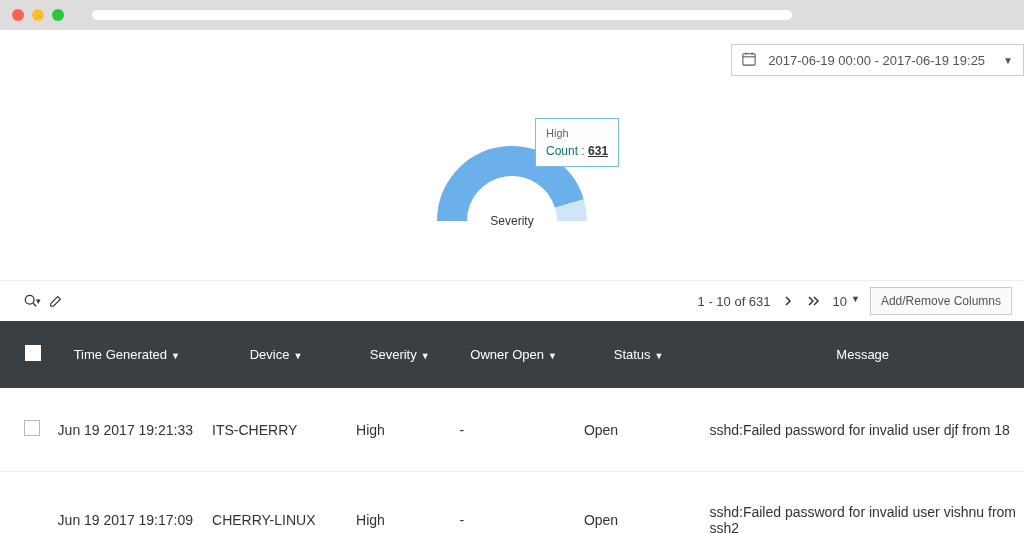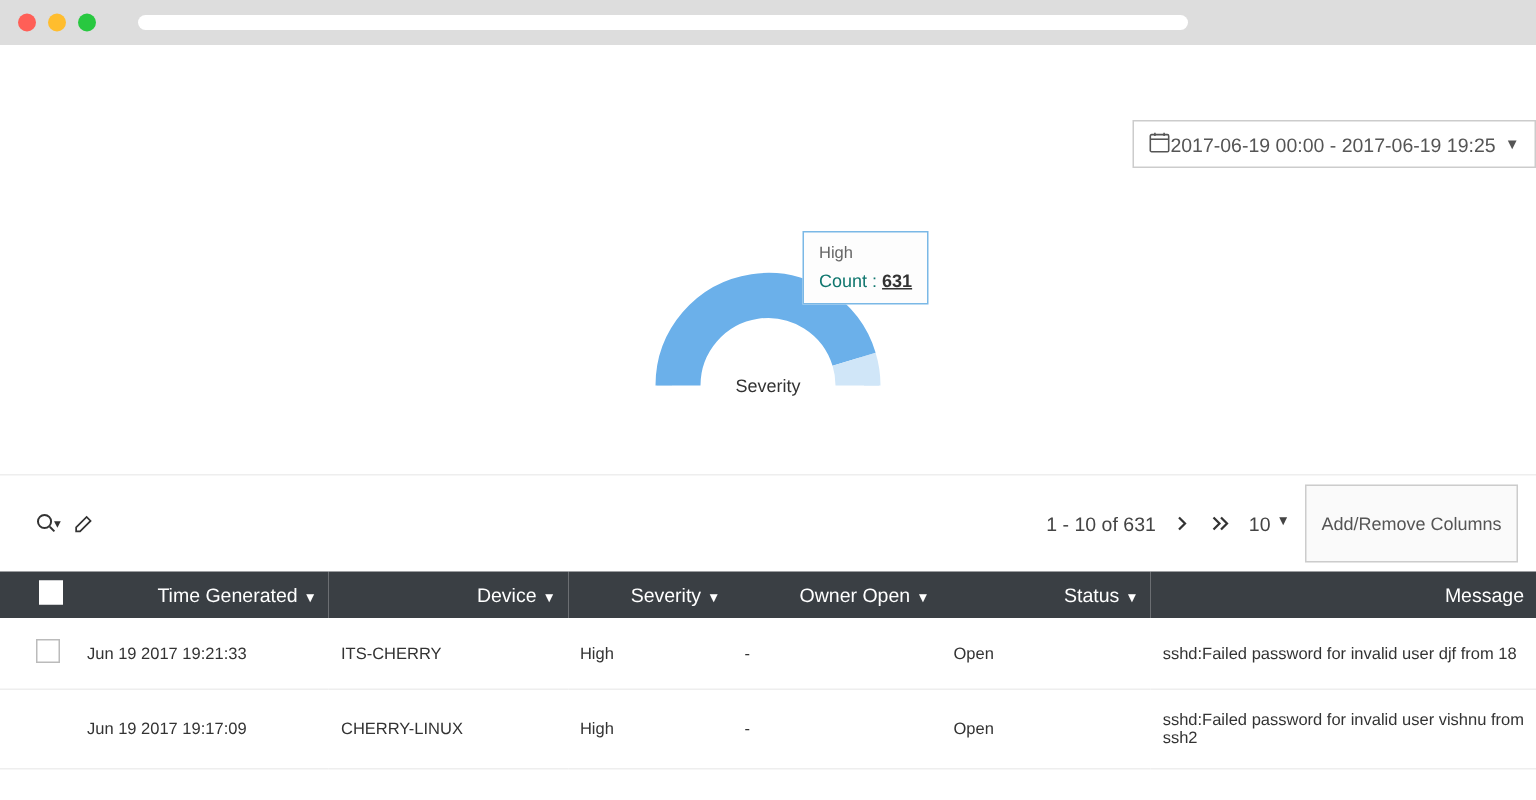--- a/index.html
+++ b/index.html
@@ -8,48 +8,48 @@
     .titlebar { height: 30px; background: #ddd; display: flex; align-items: center; padding: 0 12px; gap: 8px; }
     .win-btn { width: 12px; height: 12px; border-radius: 50%; }
     .win-close { background: #ff5f57; }
     .win-min { background: #ffbd2e; }
     .win-max { background: #28c840; }
     .url-bar { flex: 1; height: 10px; background: #fff; border-radius: 5px; margin-left: 20px; margin-right: 220px; }
     
     .content { background: #fff; }
     
     .date-row { display: flex; justify-content: flex-end; padding: 14px 0 14px 0; }
-    .date-picker { display: flex; align-items: center; border: 1px solid #ccc; height: 32px; padding: 12px 10px; font-size: 13px; color: #555; margin-top: 36px; }
+    .date-picker { display: flex; align-items: center; border: 1px solid #ccc; height: 32px; padding: 12px 10px; gap: 12px; font-size: 13px; color: #555; }
     .date-picker .cal-icon { display: inline-block; }
     .date-picker .caret { margin-left: 6px; font-size: 10px; }
     
     .chart-area { height: 190px; position: relative; display: flex; align-items: center; justify-content: center; }
     .donut-wrap { position: relative; }
     .donut-label { position: absolute; top: 88px; left: 50%; transform: translateX(-50%); font-size: 12px; color: #333; }
     .tooltip { position: absolute; left: 108px; top: -8px; border: 1px solid #7ab8e6; background: #fdfdfd; padding: 6px 10px; font-size: 12px; line-height: 1.5; white-space: nowrap; }
     .tooltip .tt-title { color: #666; font-size: 11px; }
     .tooltip .tt-count-label { color: #0f766e; }
     .tooltip .tt-count { font-weight: bold; color: #333; text-decoration: underline; }
     
     .toolbar { display: flex; align-items: center; padding: 6px 12px 6px 24px; border-top: 1px solid #eee; }
     .toolbar-left { display: flex; gap: 8px; align-items: center; }
     .toolbar-icon { font-size: 14px; color: #333; cursor: pointer; display: inline-flex; align-items: center; }
     .toolbar-spacer { flex: 1; }
     .pagination { display: flex; align-items: center; gap: 10px; font-size: 13px; color: #444; }
     .pag-btn { cursor: pointer; color: #333; font-size: 13px; padding: 0 2px; display: inline-flex; align-items: center; }
     .pag-select { display: inline-flex; align-items: flex-start; gap: 4px; }
-    .add-cols { border: 1px solid #ccc; padding: 18px 10px; font-size: 12px; color: #555; background: #fafafa; cursor: pointer; margin-left: 10px; }
+    .add-cols { border: 1px solid #ccc; padding: 6px 10px; font-size: 12px; color: #555; background: #fafafa; cursor: pointer; margin-left: 10px; }
     
     table { width: 100%; border-collapse: collapse; }
     thead { background: #3a3f44; color: #fff; }
-    th { text-align: right; padding: 6px 8px; font-weight: normal; font-size: 13px; }
+    th { text-align: center; padding: 24px 8px; font-weight: normal; font-size: 13px; }
     th.checkbox-col { width: 50px; padding-left: 24px; }
     th .sort-caret { font-size: 9px; margin-left: 4px; }
     tbody tr { border-bottom: 1px solid #eee; }
-    td { padding: 14px 8px; font-size: 11px; color: #333; vertical-align: middle; }
+    td { padding: 32px 8px; font-size: 14px; color: #333; vertical-align: middle; }
     td.checkbox-cell { padding-left: 24px; }
     .chk { width: 16px; height: 16px; border: 1px solid #bbb; background: #fff; display: inline-block; }
     .chk-head { width: 16px; height: 16px; border: 1px solid #fff; background: #fff; display: inline-block; }
     td.msg-cell { white-space: nowrap; overflow: hidden; }
     
     .col-time { width: 170px; }
     .col-device { width: 160px; }
     .col-severity { width: 110px; }
     .col-owner { width: 140px; }
     .col-status { width: 140px; }

